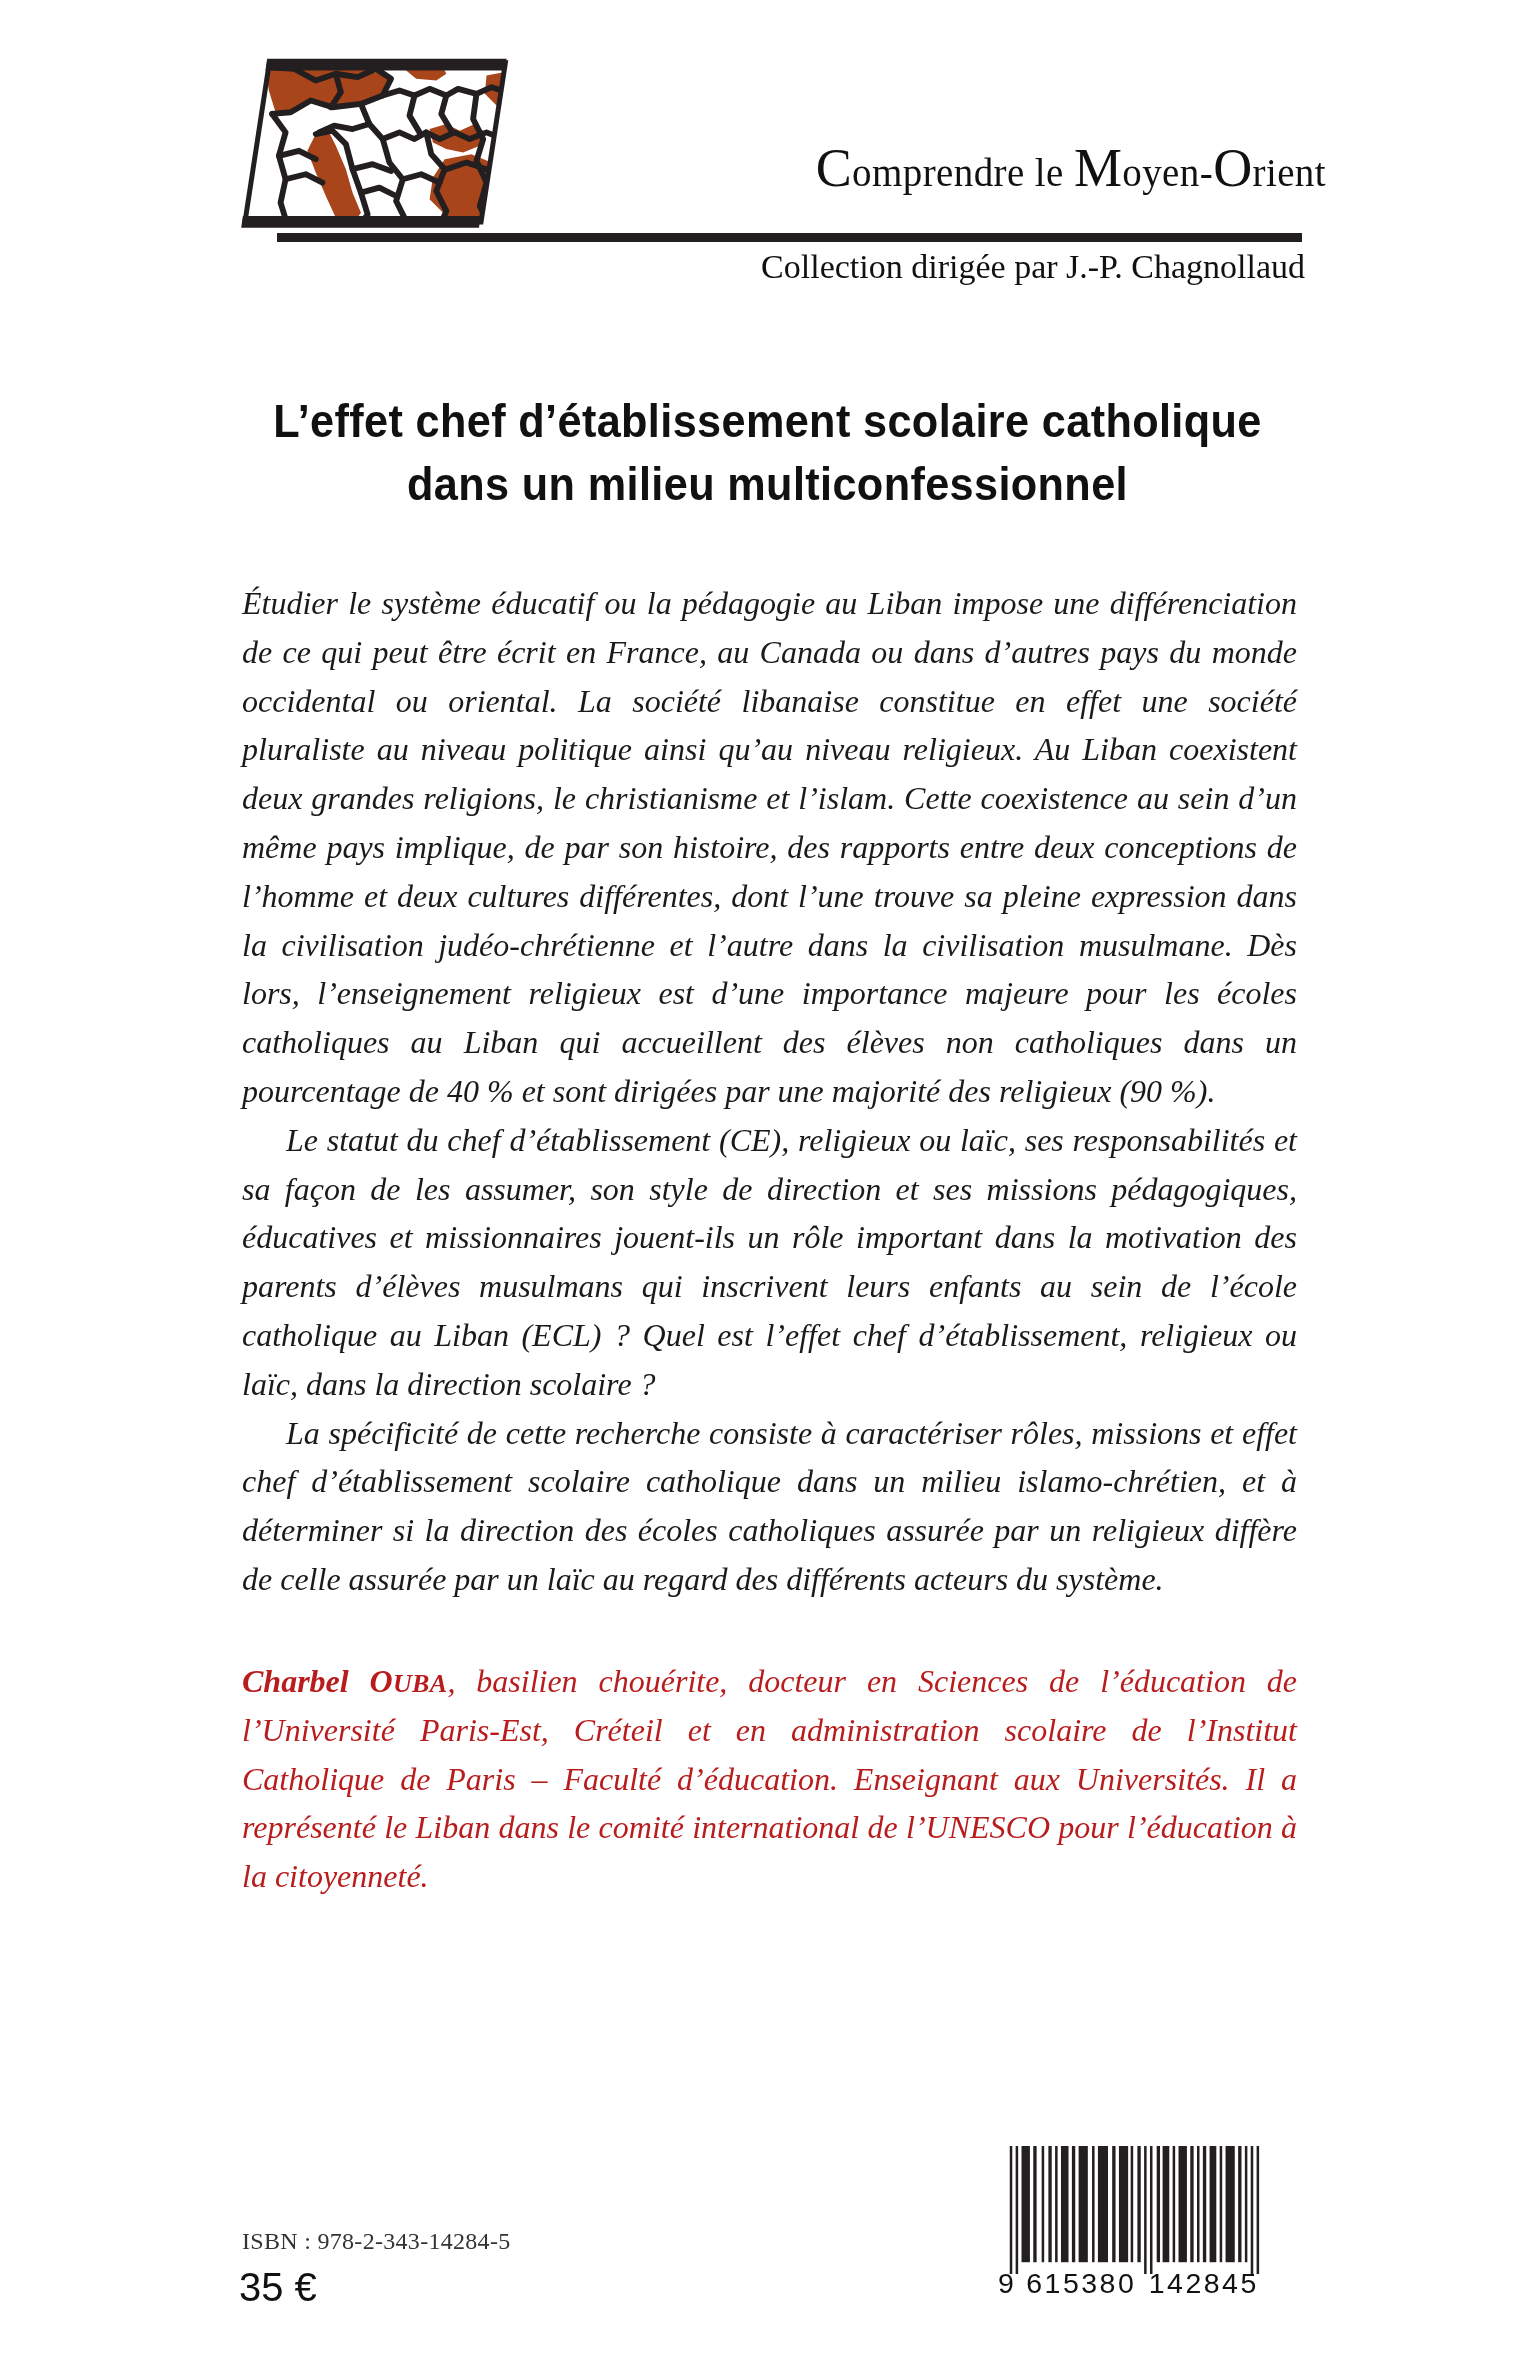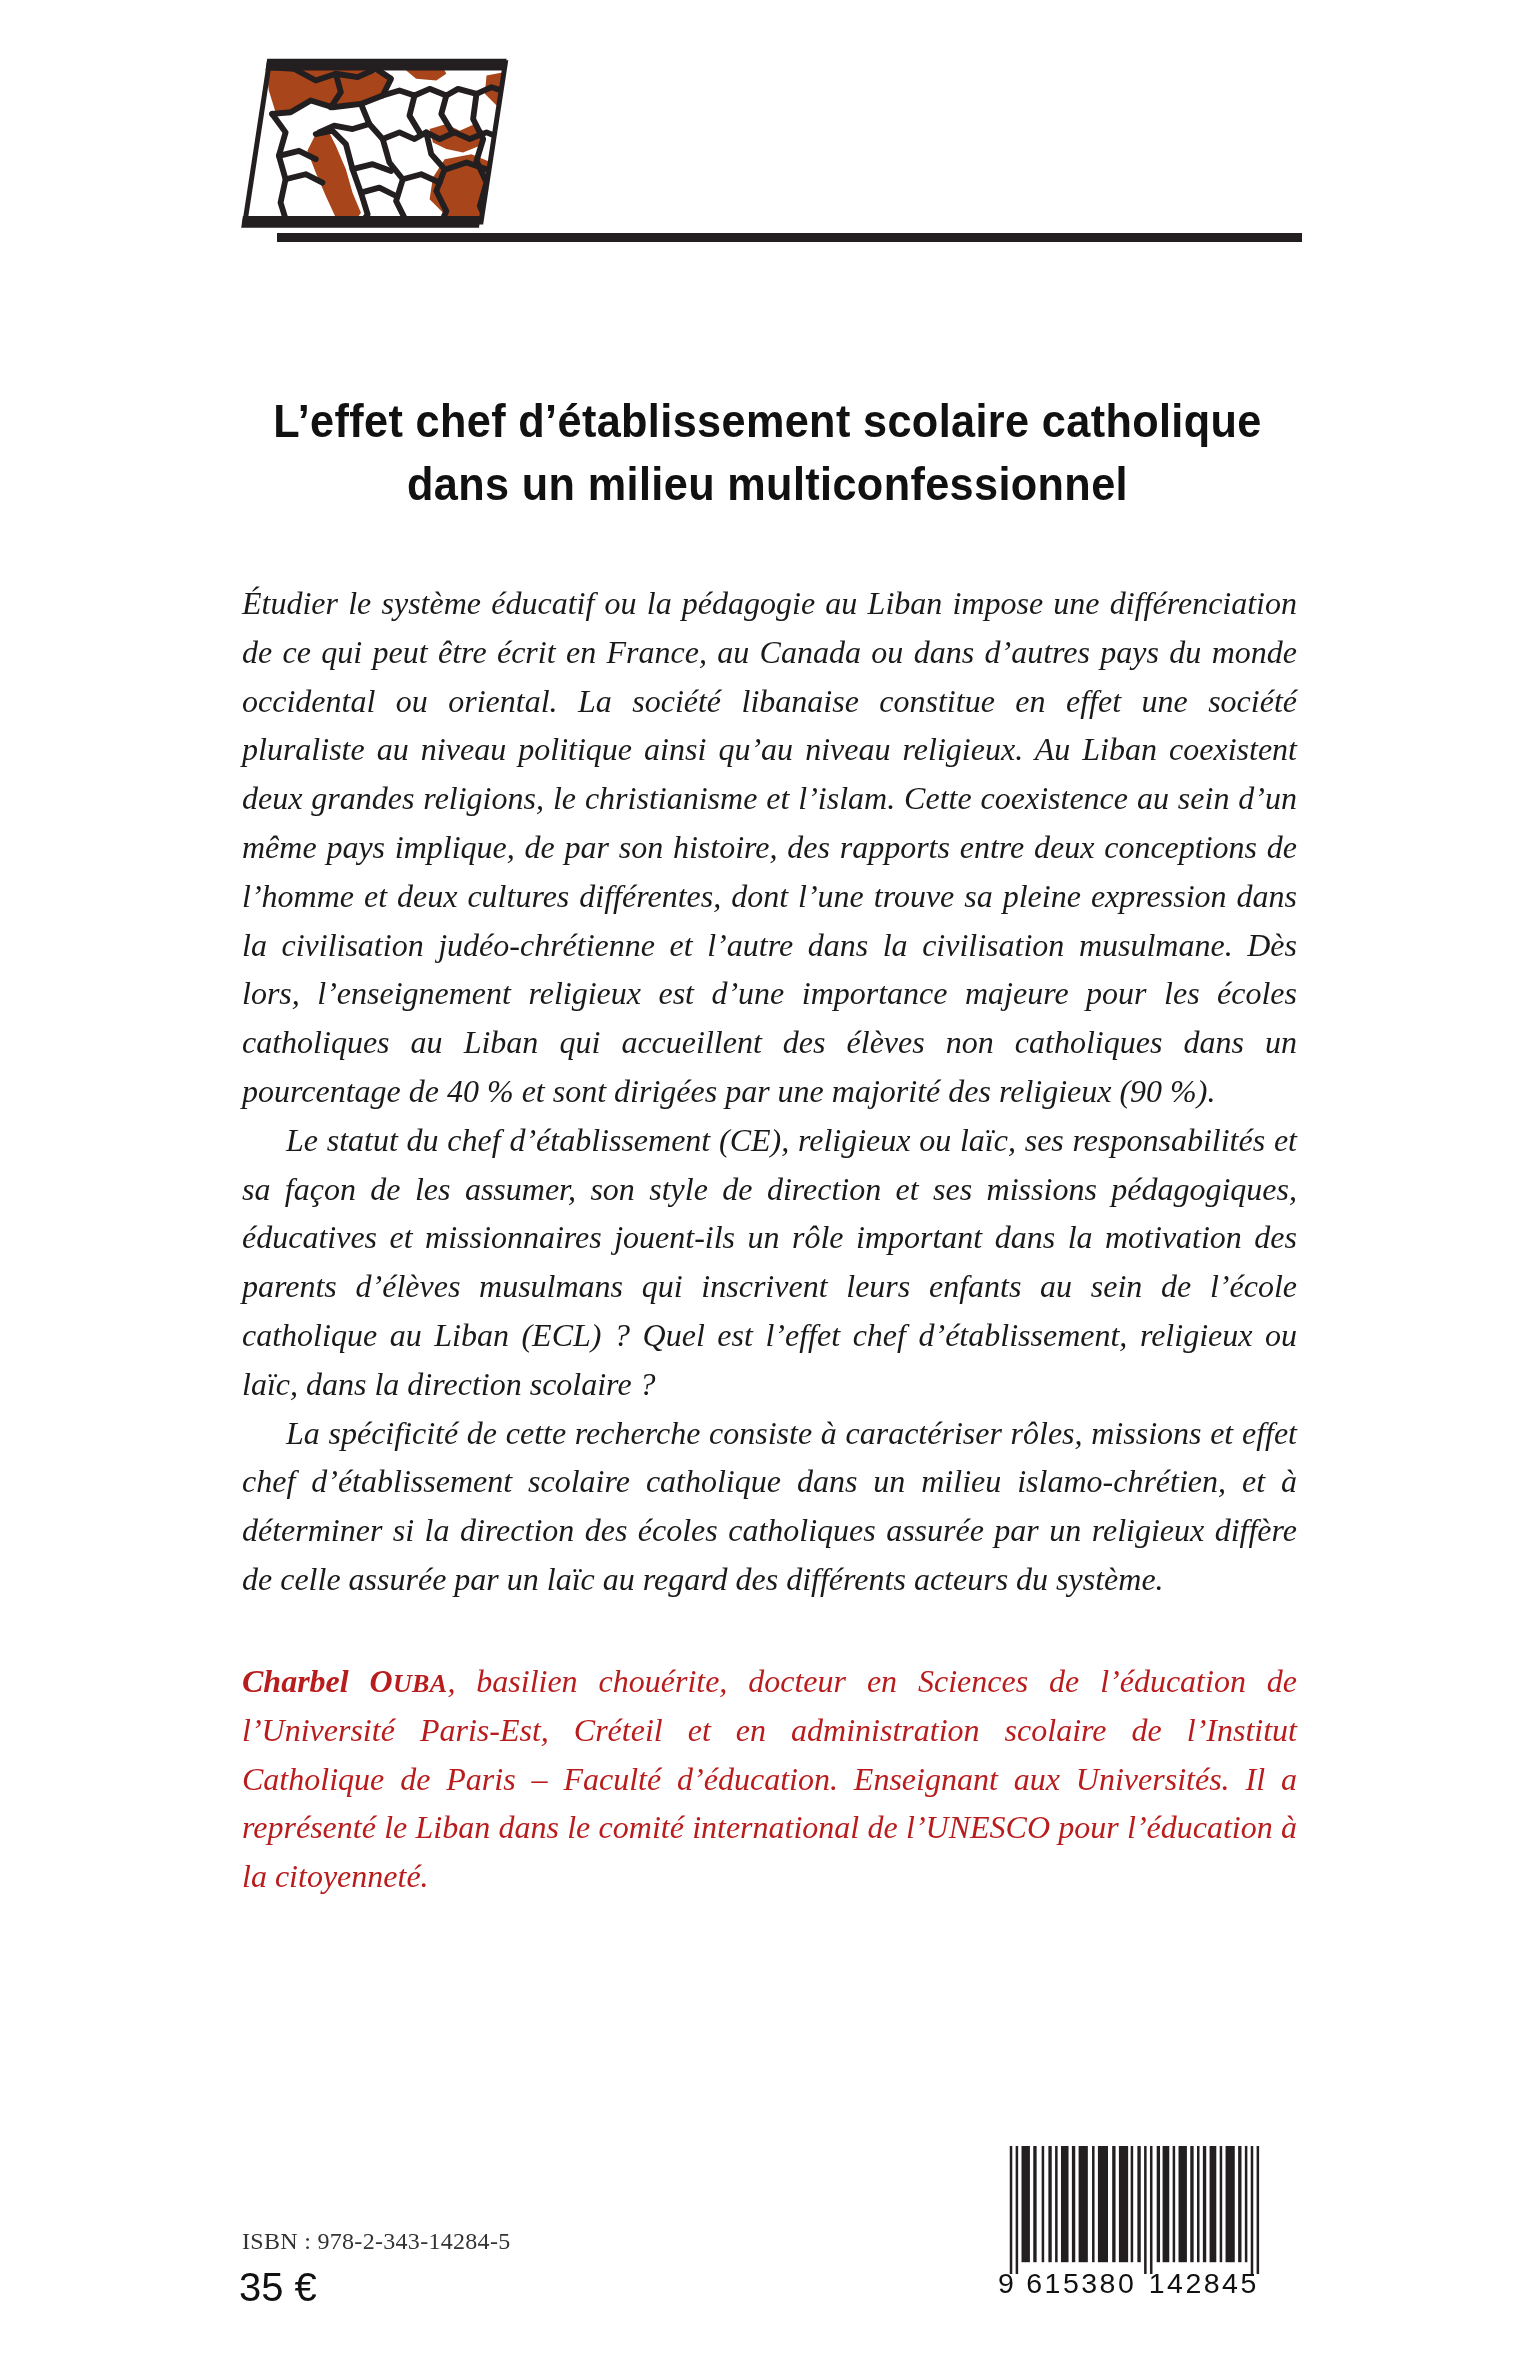--- a/index.html
+++ b/index.html
@@ -247,23 +247,27 @@
         </g>
 
         <polygon points="38,8 324,8 322,22 36,22" fill="#231f20"></polygon>
         <polygon points="9,196 293,196 291,210 7,210" fill="#231f20"></polygon>
 
         <polygon points="38,10 44,10 14,206 8,206" fill="#231f20"></polygon>
         <polygon points="320,10 326,10 296,206 290,206" fill="#231f20"></polygon>
       </svg>
     </div>
 
+    <div class="collection-title">
+      <span class="cap">C</span><span class="sc">omprendre le </span><span class="cap">M</span><span class="sc">oyen-</span><span class="cap">O</span><span class="sc">rient</span>
+    </div>
 
     <div class="header-rule"></div>
 
+    <div class="collection-sub">Collection dirigée par J.-P. Chagnollaud</div>
   </div>
 
   <h1 class="book-title">
     <span class="tl">L’effet chef d’établissement scolaire catholique</span>
     <span class="tl">dans un milieu multiconfessionnel</span>
   </h1>
 
   <div class="body-text">
     <p>Étudier le système éducatif ou la pédagogie au Liban impose une différenciation de ce qui peut être écrit en France, au Canada ou dans d’autres pays du monde occidental ou oriental. La société libanaise constitue en effet une société pluraliste au niveau politique ainsi qu’au niveau religieux. Au Liban coexistent deux grandes religions, le christianisme et l’islam. Cette coexistence au sein d’un même pays implique, de par son histoire, des rapports entre deux conceptions de l’homme et deux cultures différentes, dont l’une trouve sa pleine expression dans la civilisation judéo-chrétienne et l’autre dans la civilisation musulmane. Dès lors, l’enseignement religieux est d’une importance majeure pour les écoles catholiques au Liban qui accueillent des élèves non catholiques dans un pourcentage de 40 % et sont dirigées par une majorité des religieux (90 %).</p>
     <p>Le statut du chef d’établissement (CE), religieux ou laïc, ses responsabilités et sa façon de les assumer, son style de direction et ses missions pédagogiques, éducatives et missionnaires jouent-ils un rôle important dans la motivation des parents d’élèves musulmans qui inscrivent leurs enfants au sein de l’école catholique au Liban (ECL) ? Quel est l’effet chef d’établissement, religieux ou laïc, dans la direction scolaire ?</p>

